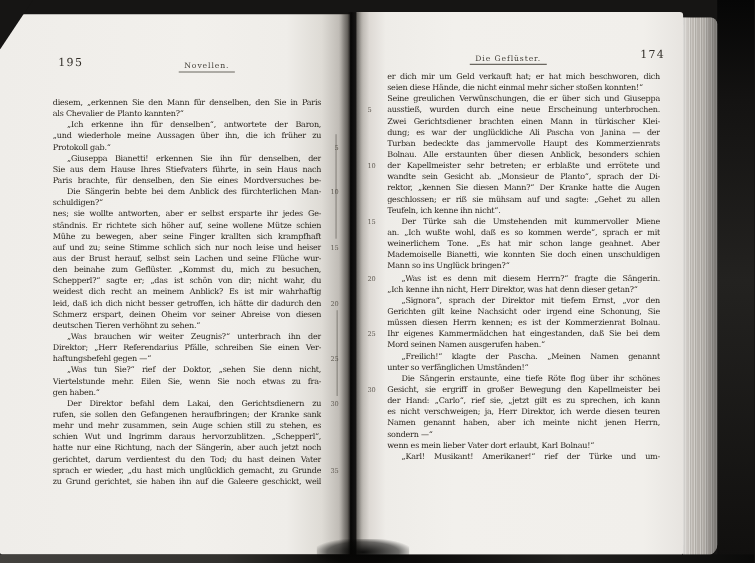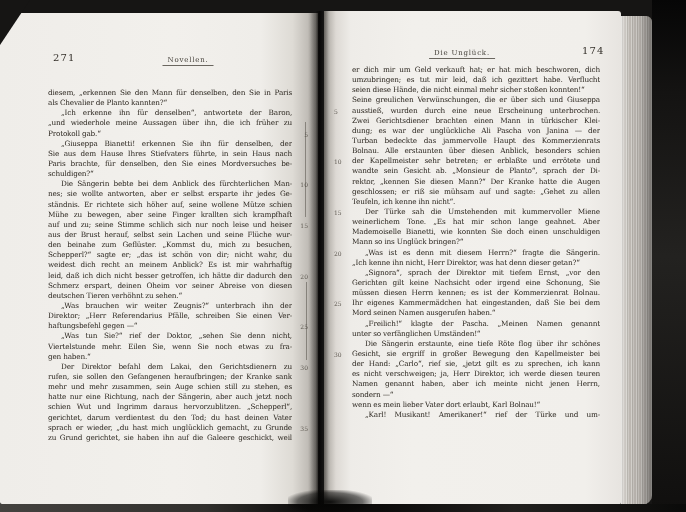--- a/index.html
+++ b/index.html
@@ -52,21 +52,21 @@
   .lines-l .no{right:-16px;}
   .lines-r .no{left:-18px;}
 </style>
 </head>
 <body>
 
 <div class="stage">
   <div class="bg-right"></div>
 
   <div class="page page-left">
-    <span class="pnum">271</span>
+    <span class="pnum">195</span>
     <span class="rhead">Novellen.</span>
     <div class="lines lines-l" id="lines-left">
         <div class="line">
           <div class="tx">
             <span class="lt">diesem, „erkennen Sie den Mann für denselben, den Sie in Paris</span>
           </div>
         </div>
         <div class="line end">
           <div class="tx">
             <span class="lt">als Chevalier de Planto kannten?“</span>
@@ -96,31 +96,31 @@
         <div class="line">
           <div class="tx">
             <span class="lt">Sie aus dem Hause Ihres Stiefvaters führte, in sein Haus nach</span>
           </div>
         </div>
         <div class="line">
           <div class="tx">
             <span class="lt">Paris brachte, für denselben, den Sie eines Mordversuches be-</span>
           </div>
         </div>
+        <div class="line ind">
+          <div class="tx">
+            <span class="lt">Die Sängerin bebte bei dem Anblick des fürchterlichen Man-</span>
+          </div>
+          <span class="no">10</span>
+        </div>
         <div class="line end">
           <div class="tx">
             <span class="lt">schuldigen?“</span>
           </div>
         </div>
-        <div class="line ind">
-          <div class="tx">
-            <span class="lt">Die Sängerin bebte bei dem Anblick des fürchterlichen Man-</span>
-          </div>
-          <span class="no">10</span>
-        </div>
         <div class="line">
           <div class="tx">
             <span class="lt">nes; sie wollte antworten, aber er selbst ersparte ihr jedes Ge-</span>
           </div>
         </div>
         <div class="line">
           <div class="tx">
             <span class="lt">ständnis. Er richtete sich höher auf, seine wollene Mütze schien</span>
           </div>
         </div>
@@ -213,26 +213,26 @@
             <span class="lt">rufen, sie sollen den Gefangenen heraufbringen; der Kranke sank</span>
           </div>
         </div>
         <div class="line">
           <div class="tx">
             <span class="lt">mehr und mehr zusammen, sein Auge schien still zu stehen, es</span>
           </div>
         </div>
         <div class="line">
           <div class="tx">
+            <span class="lt">schien Wut und Ingrimm daraus hervorzublitzen. „Schepperl“,</span>
+          </div>
+        </div>
+        <div class="line">
+          <div class="tx">
             <span class="lt">hatte nur eine Richtung, nach der Sängerin, aber auch jetzt noch</span>
-          </div>
-        </div>
-        <div class="line">
-          <div class="tx">
-            <span class="lt">schien Wut und Ingrimm daraus hervorzublitzen. „Schepperl“,</span>
           </div>
         </div>
         <div class="line">
           <div class="tx">
             <span class="lt">gerichtet, darum verdientest du den Tod; du hast deinen Vater</span>
           </div>
         </div>
         <div class="line">
           <div class="tx">
             <span class="lt">sprach er wieder, „du hast mich unglücklich gemacht, zu Grunde</span>
@@ -241,33 +241,28 @@
         </div>
         <div class="line">
           <div class="tx">
             <span class="lt">zu Grund gerichtet, sie haben ihn auf die Galeere geschickt, weil</span>
           </div>
         </div>
       </div>
   </div>
 
   <div class="page page-right">
-    <span class="rhead">Die Unglück.</span>
+    <span class="rhead">Die Geflüster.</span>
     <span class="pnum">174</span>
     <div class="lines lines-r" id="lines-right">
         <div class="line">
           <div class="tx">
             <span class="lt">er dich mir um Geld verkauft hat; er hat mich beschworen, dich</span>
           </div>
         </div>
-        <div class="line">
-          <div class="tx">
-            <span class="lt">umzubringen; es tut mir leid, daß ich gezittert habe. Verflucht</span>
-          </div>
-        </div>
         <div class="line end">
           <div class="tx">
             <span class="lt">seien diese Hände, die nicht einmal mehr sicher stoßen konnten!“</span>
           </div>
         </div>
         <div class="line">
           <div class="tx">
             <span class="lt">Seine greulichen Verwünschungen, die er über sich und Giuseppa</span>
           </div>
         </div>
@@ -321,20 +316,25 @@
         <div class="line end">
           <div class="tx">
             <span class="lt">Teufeln, ich kenne ihn nicht“.</span>
           </div>
         </div>
         <div class="line ind">
           <div class="tx">
             <span class="lt">Der Türke sah die Umstehenden mit kummervoller Miene</span>
           </div>
           <span class="no">15</span>
+        </div>
+        <div class="line">
+          <div class="tx">
+            <span class="lt">an. „Ich wußte wohl, daß es so kommen werde“, sprach er mit</span>
+          </div>
         </div>
         <div class="line">
           <div class="tx">
             <span class="lt">weinerlichem Tone. „Es hat mir schon lange geahnet. Aber</span>
           </div>
         </div>
         <div class="line">
           <div class="tx">
             <span class="lt">Mademoiselle Bianetti, wie konnten Sie doch einen unschuldigen</span>
           </div>

